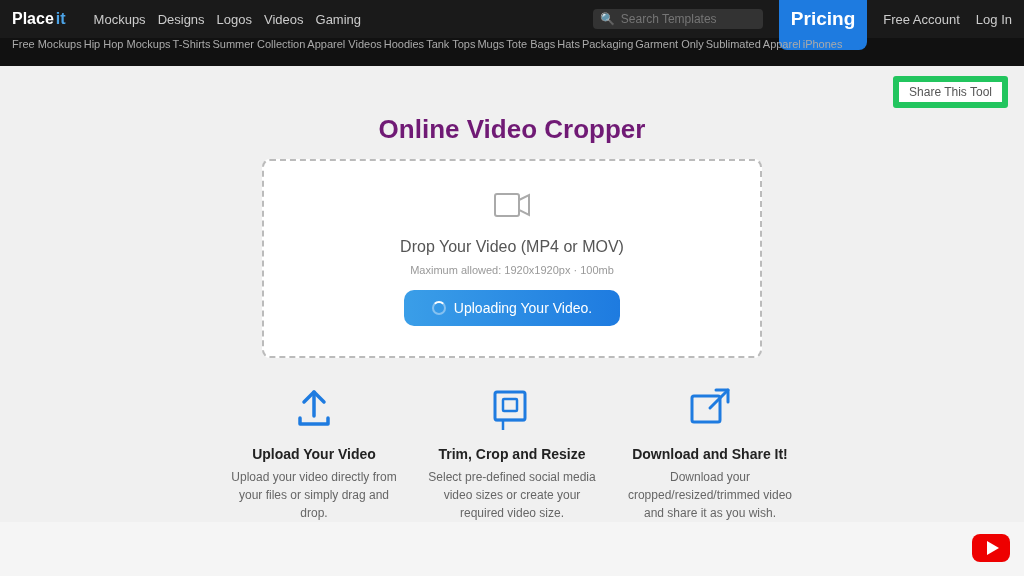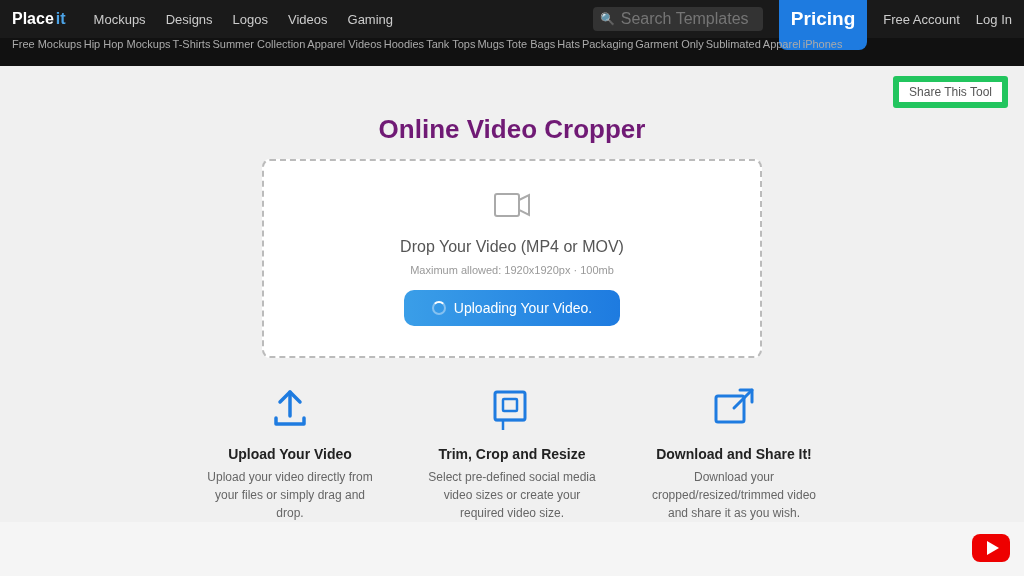--- a/index.html
+++ b/index.html
@@ -20,21 +20,21 @@
       font-weight: bold;
       margin-right: 12px;
       display: flex;
       align-items: center;
       gap: 2px;
     }
     .logo span.place { color: white; }
     .logo span.it { color: #4ca3e6; }
     .nav-links {
       display: flex;
-      gap: 20px;
+      gap: 12px;
       align-items: center;
       flex: 1;
     }
     .nav-link {
       color: #cccccc;
       font-size: 13px;
       cursor: pointer;
       text-decoration: none;
     }
     .search-bar {
@@ -43,21 +43,21 @@
       background: #333;
       border-radius: 4px;
       padding: 3px 8px;
       gap: 5px;
       width: 170px;
     }
     .search-bar input {
       background: transparent;
       border: none;
       color: #fde047;
-      font-size: 16px;
+      font-size: 12px;
       outline: none;
       width: 140px;
     }
     .search-icon-small {
       color: #aaa;
       font-size: 12px;
     }
     .btn-pricing {
       background: #1e7be0;
       color: white;
@@ -177,21 +177,21 @@
       border-top-color: white;
       border-radius: 50%;
       animation: spin 0.8s linear infinite;
     }
     @keyframes spin { to { transform: rotate(360deg); } }
 
     
     .features-section {
       display: flex;
       justify-content: center;
-      gap: 52px;
+      gap: 28px;
       margin-top: 28px;
       padding: 0 26px;
     }
     .feature-item {
       text-align: center;
       max-width: 170px;
     }
     .feature-icon {
       font-size: 34px;
       color: #1e7be0;

